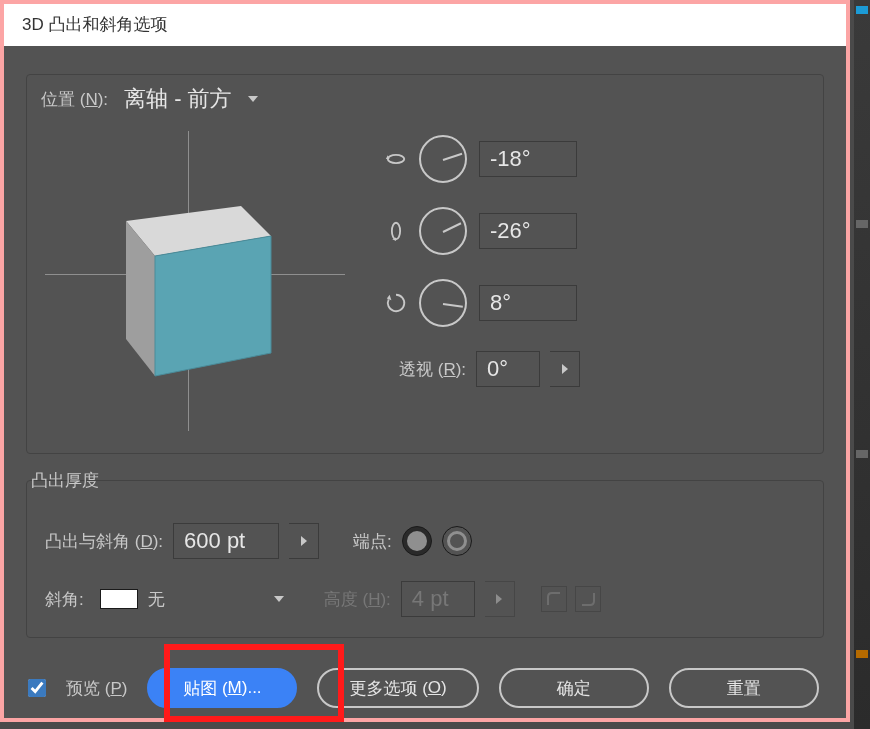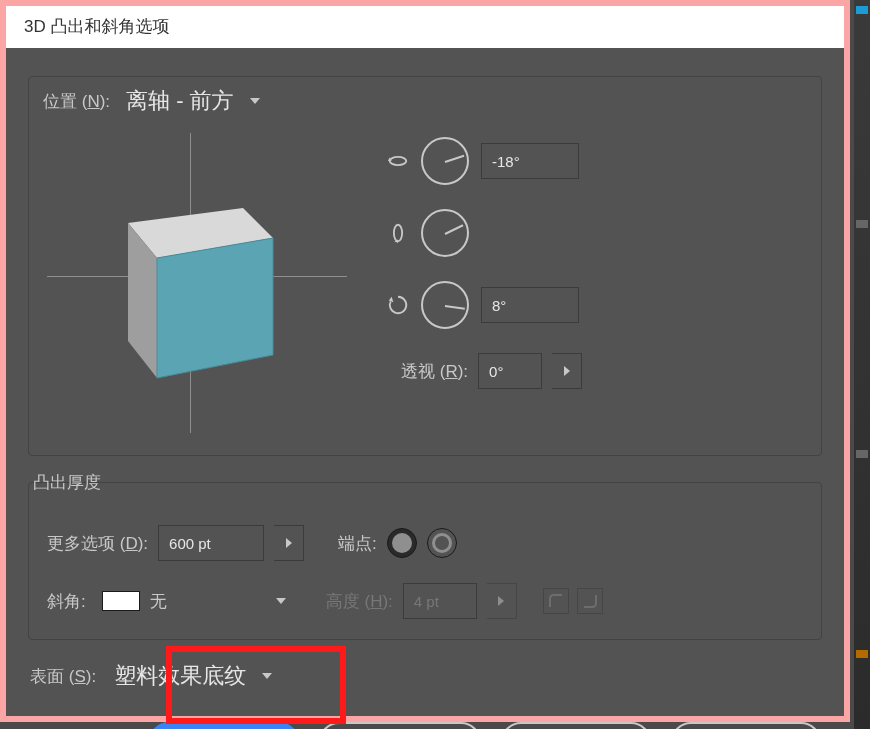--- a/index.html
+++ b/index.html
@@ -1,17 +1,17 @@
 <!DOCTYPE html>
 <html><head>
 <meta charset="utf-8">
 <style>
   * { box-sizing: border-box; margin: 0; padding: 0; font-family: "Microsoft YaHei", sans-serif; }
   body { background: #4a4a4a; width: 870px; height: 729px; overflow: hidden; }
-  .dialog { width: 850px; height: 722px; background: #535353; border: 6px solid #fca5a5; position: relative; }
+  .dialog { width: 850px; height: 722px; background: #535353; border: 4px solid #fca5a5; position: relative; }
   .titlebar { background: #fff; height: 42px; line-height: 42px; padding-left: 18px; color: #333; font-size: 17px; }
   .body { padding: 18px 22px 12px 22px; color: #c8c8c8; font-size: 17px; }
   .underline { text-decoration: underline; }
 
   .select {
     background: #535353; color: #e6e6e6; border: none; font-size: 22px;
     height: 32px; display: flex; align-items: center; padding: 0 8px; gap: 10px;
   }
   .select .chev { margin-left: 6px; }
   .chev {
@@ -45,21 +45,21 @@
   .dial {
     width:48px; height:48px; border:2px solid #c8c8c8; border-radius:50%;
     position:relative;
   }
   .dial .hand {
     position:absolute; left:50%; top:50%; width:20px; height:2px; background:#c8c8c8;
     transform-origin: 0 50%;
   }
   .textbox {
     background:#535353; border:1px solid #3b3b3b; height:36px; width:98px;
-    color:#e6e6e6; font-size:15px; padding:0 10px; outline:none; font-family:inherit;
+    color:#e6e6e6; font-size:22px; padding:0 10px; outline:none; font-family:inherit;
   }
   .textbox.sm { width:64px; }
   .spin-btn {
     width:30px; height:36px; background:#535353; border:1px solid #3b3b3b; border-left:none;
     display:flex; align-items:center; justify-content:center;
   }
   .persp-row { display:flex; align-items:center; gap:10px; margin-left:14px; }
 
   .fieldset2 {
     border: 1px solid #434343; border-radius: 4px;
@@ -161,20 +161,21 @@
           <div class="angle-row">
             <span class="rot-icon">
               <svg viewBox="0 0 24 24">
                   <ellipse cx="12" cy="12" rx="4.5" ry="9" fill="none" stroke="#c8c8c8" stroke-width="2"></ellipse>
                   <polygon points="8,21 12,23 12,19" fill="#c8c8c8"></polygon>
                 </svg>
             </span>
             <div class="dial">
               <div class="hand" style="transform:rotate(-26deg)"></div>
             </div>
+            <input class="textbox" value="-26°" style="">
           </div>
 
           <div class="angle-row">
             <span class="rot-icon">
               <svg viewBox="0 0 24 24">
                   <path d="M12 3 a9 9 0 1 1 -8 5" fill="none" stroke="#c8c8c8" stroke-width="2"></path>
                   <polygon points="2,7 5,3 7,9" fill="#c8c8c8"></polygon>
                 </svg>
             </span>
             <div class="dial">
@@ -195,21 +196,21 @@
 
         </div>
       </div>
     </div>
 
     <div class="fieldset2">
       <div class="legend">凸出厚度</div>
 
       <div class="extrude-row">
         <span>
-          <span>更多选项 (</span><span class="underline">D</span><span>):</span>
+          <span>凸出与斜角 (</span><span class="underline">D</span><span>):</span>
         </span>
         <input class="textbox" style="width: 106px;" value="600 pt">
         <div class="spin-btn">
           <span class="chev-right"></span>
         </div>
 
         <span style="margin-left:24px">端点:</span>
         <div class="cap-toggle on">
             <div class="inner"></div>
           </div>
@@ -242,29 +243,20 @@
           </div>
           <div class="bevel-icon">
             <svg width="16" height="16">
                 <path d="M2 14 L10 14 Q14 14 14 10 L14 2" fill="none" stroke="#888" stroke-width="2"></path>
               </svg>
           </div>
         </div>
       </div>
     </div>
 
-    <div class="surface-row">
-      <span>
-        <span>表面 (</span><span class="underline">S</span><span>):</span>
-      </span>
-      <div class="select">
-        <span>塑料效果底纹</span>
-        <span class="chev"></span>
-      </div>
-    </div>
 
     <div class="footer">
       <input type="checkbox" class="chk" checked="" style="">
       <span>
         <span>预览 (</span><span class="underline">P</span><span>)</span>
       </span>
 
       <button class="btn primary">
         <span>贴图 (</span>
           <span class="underline">M</span>

